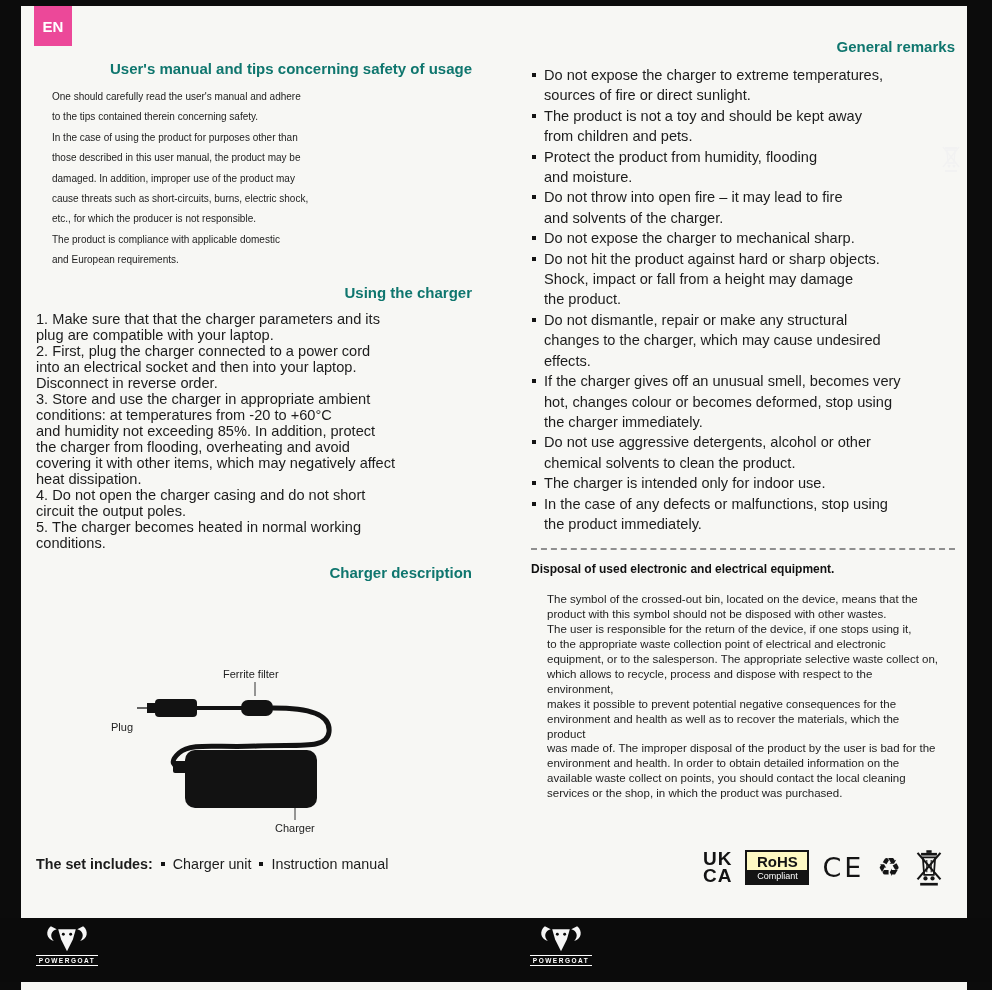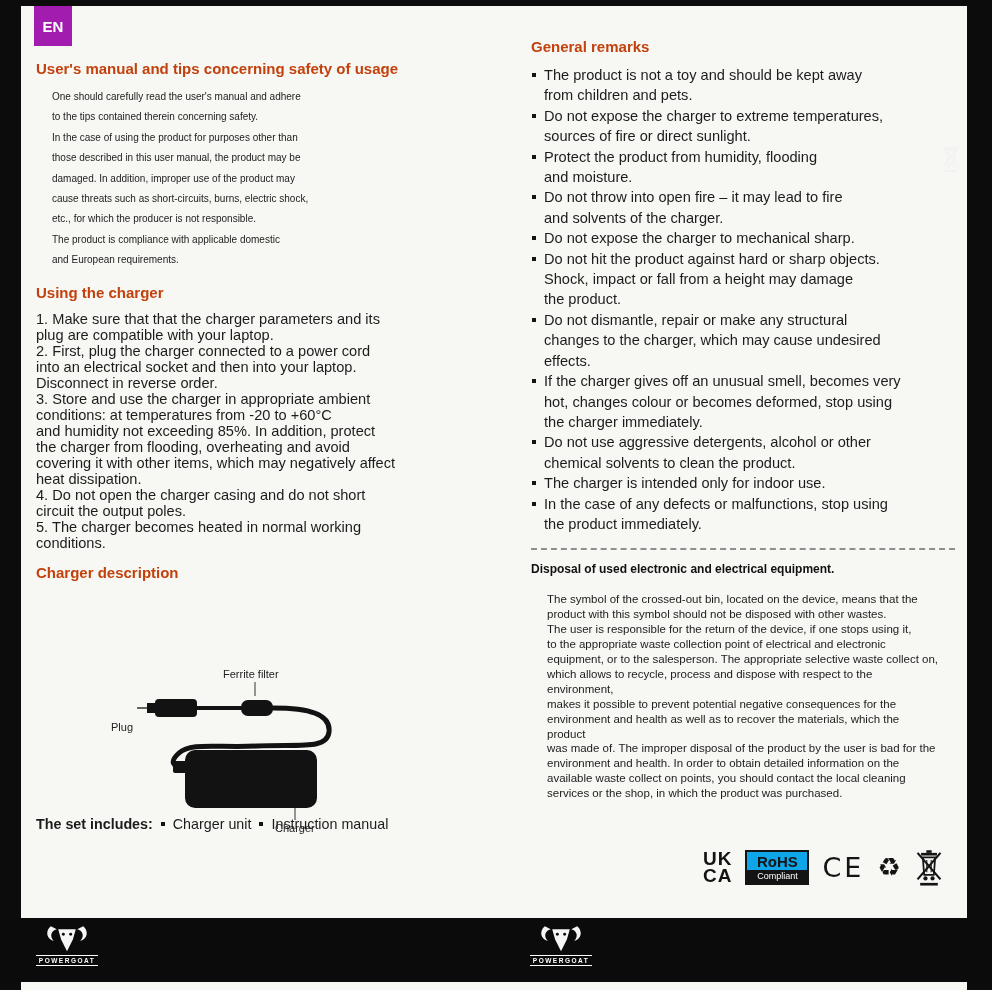--- a/index.html
+++ b/index.html
@@ -3,45 +3,45 @@
 <meta charset="utf-8">
 <style>
   html,body{margin:0;padding:0;background:#dcdcdc;}
   .page{position:relative;width:992px;height:990px;background:#f7f7f4;overflow:hidden;
         font-family:"Liberation Sans",sans-serif;color:#1c1c1c;}
   .strip{position:absolute;background:#0c0c0c;}
   .strip-left{left:0;top:0;bottom:0;width:21px;}
   .strip-right{right:0;top:0;bottom:0;width:25px;}
   .strip-top{left:0;top:0;right:0;height:6px;}
   .bottom-bar{position:absolute;left:0;top:918px;right:0;height:64px;background:#0b0b0b;}
-  .en-badge{position:absolute;left:34px;top:6px;width:38px;height:40px;background:#a21caf;
+  .en-badge{position:absolute;left:34px;top:6px;width:38px;height:40px;background:#ec4899;
             color:#fff;font-weight:bold;font-size:15px;display:flex;align-items:center;justify-content:center;}
   .col-left{position:absolute;left:36px;top:60px;width:436px;}
   .col-right{position:absolute;left:531px;top:38px;width:424px;}
-  .h{font-size:15px;font-weight:bold;margin:0 0 10px;color:#c2410c;}
+  .h{font-size:15px;font-weight:bold;margin:0 0 10px;color:#0f766e;text-align:right;}
   .h.mt{margin-top:13px;}
   .body-text{font-size:10px;line-height:20.4px;white-space:pre-line;margin:0 16px 8px;}
   .nitem{font-size:14.6px;line-height:16px;white-space:pre-line;margin:0;}
   ul.remarks{list-style:none;margin:0;padding:0;}
   ul.remarks li{position:relative;padding-left:13px;font-size:14.6px;line-height:20.4px;white-space:pre-line;}
   ul.remarks li::before{content:"";position:absolute;left:1px;top:8px;width:4px;height:4px;background:#141414;}
   .dashed{border:none;border-top:2px dashed #8f8f8f;margin:14px 0 12px;}
   .disposal-title{font-size:12px;font-weight:bold;margin:0 0 7px;color:#111;}
   .disposal-text{font-size:11.5px;line-height:14.9px;white-space:pre-line;margin:16px;}
   .diagram{position:absolute;left:95px;top:656px;width:280px;height:190px;}
   .diagram .lbl{position:absolute;font-size:11px;color:#222;}
   .lbl-ferrite{left:128px;top:12px;}
   .lbl-plug{left:16px;top:45px;margin-top:20px;}
   .lbl-charger{left:180px;top:166px;}
-  .set-line{position:absolute;left:36px;top:816px;font-size:14.3px;display:flex;align-items:center;gap:8px;}
+  .set-line{position:absolute;left:36px;top:856px;font-size:14.3px;display:flex;align-items:center;gap:8px;}
   .set-line .bold{font-weight:bold;}
   .sq{width:4px;height:4px;background:#141414;display:inline-block;flex:0 0 auto;}
   .marks-row{position:absolute;left:703px;top:846px;display:flex;align-items:center;gap:13px;}
   .ukca{font-weight:bold;font-size:19px;line-height:17px;letter-spacing:1px;color:#141414;}
-  .rohs{width:60px;border:2px solid #141414;text-align:center;background:#0ea5e9;}
+  .rohs{width:60px;border:2px solid #141414;text-align:center;background:#fef9c3;}
   .rohs .big{font-size:15px;font-weight:bold;padding:1px 0 0;color:#141414;}
   .rohs .sub{background:#141414;color:#fff;font-size:9px;padding:1px 0 2px;}
   .ce{font-size:27px;letter-spacing:3px;color:#141414;font-family:"DejaVu Sans",sans-serif;}
   .recycle{font-size:26px;color:#141414;font-family:"DejaVu Sans",sans-serif;}
   .goat{position:absolute;top:923px;width:60px;display:flex;flex-direction:column;align-items:center;gap:2px;}
   .goat-1{left:37px;} .goat-2{left:531px;}
   .goat .brand{color:#fff;font-size:6.5px;font-weight:bold;letter-spacing:1.5px;
                border-top:1px solid #fff;border-bottom:1px solid #fff;padding:1px 3px;}
   .spine-icon{position:absolute;left:941px;top:143px;}
 </style>
@@ -120,24 +120,24 @@
     <span class="bold">The set includes:</span>
     <span class="sq"></span>
     <span>Charger unit</span>
     <span class="sq"></span>
     <span>Instruction manual</span>
   </div>
 
   <div class="col-right">
     <h2 class="h">General remarks</h2>
     <ul class="remarks">
+      <li>Do not expose the charger to extreme temperatures,
+sources of fire or direct sunlight.</li>
       <li>The product is not a toy and should be kept away
 from children and pets.</li>
-      <li>Do not expose the charger to extreme temperatures,
-sources of fire or direct sunlight.</li>
       <li>Protect the product from humidity, flooding
 and moisture.</li>
       <li>Do not throw into open fire – it may lead to fire
 and solvents of the charger.</li>
       <li>Do not expose the charger to mechanical sharp.</li>
       <li>Do not hit the product against hard or sharp objects.
 Shock, impact or fall from a height may damage
 the product.</li>
       <li>Do not dismantle, repair or make any structural
 changes to the charger, which may cause undesired

